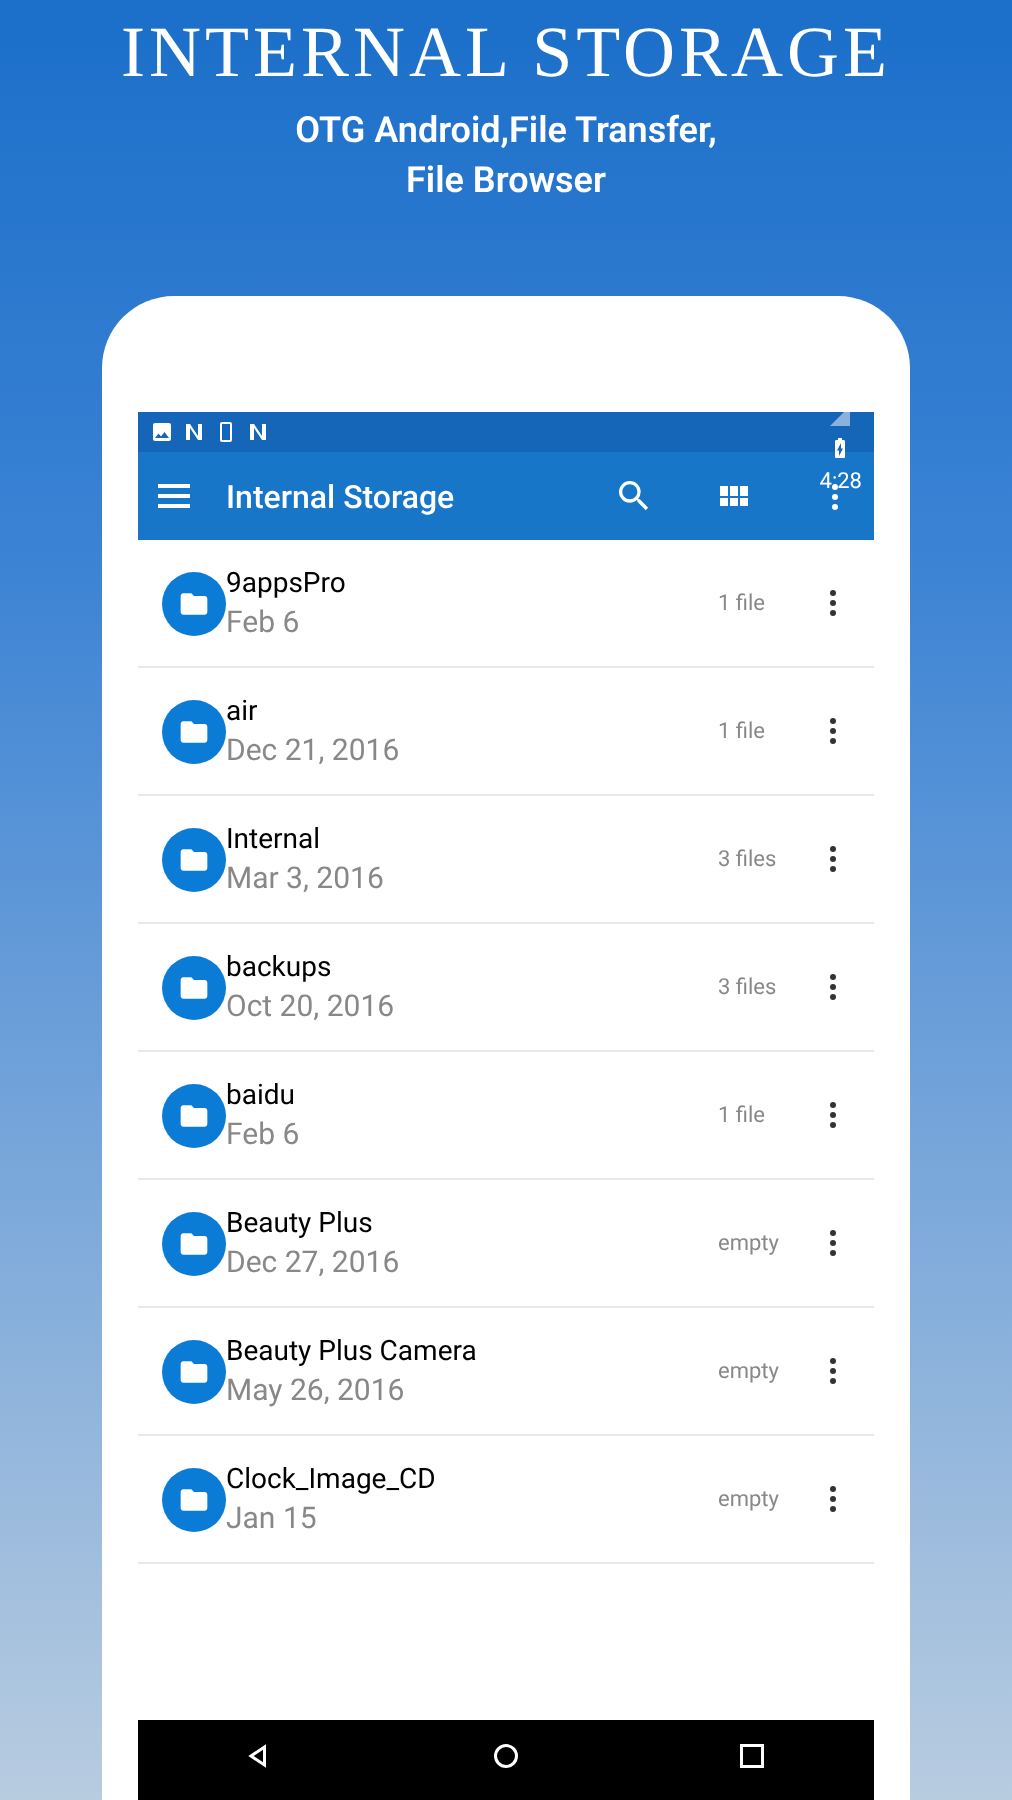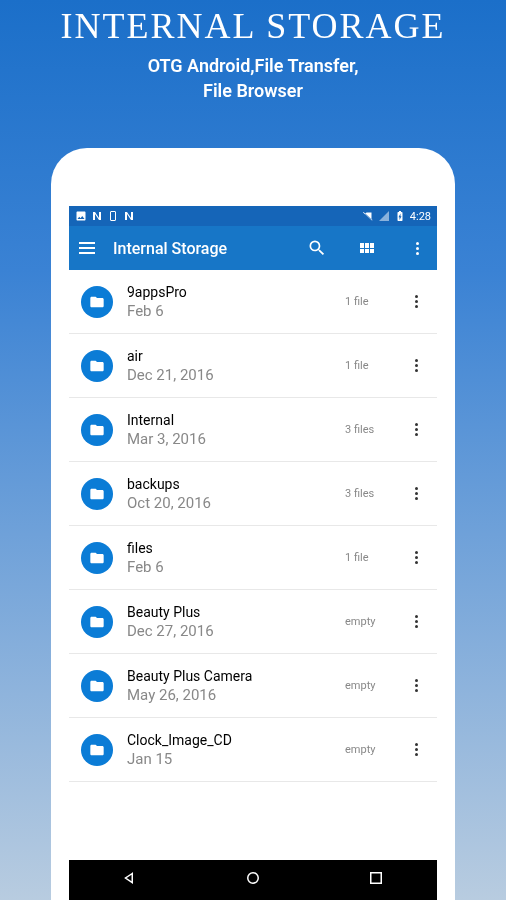--- a/index.html
+++ b/index.html
@@ -39,42 +39,42 @@
   height: 20px;
   background: #1565b8;
   color: white;
   display: flex;
   align-items: center;
   justify-content: space-between;
   padding: 0 6px;
   font-size: 11px;
 }
 .status-left { display: flex; gap: 4px; align-items: center; }
-.status-right { display: flex; gap: 4px; align-items: center; }
+.status-right { display: flex; gap: 4px; align-items: center; flex-direction: column; }
 .status-ic { width: 12px; height: 12px; display: inline-block; }
 
 .app-bar {
   height: 44px;
   background: #1776c7;
   color: white;
   display: flex;
   align-items: center;
   padding: 0 10px;
   gap: 18px;
 }
 .app-bar .title { font-size: 16px; font-weight: 500; flex: 1; }
 .app-bar .act { width: 20px; height: 20px; display: flex; align-items: center; justify-content: center; margin-left: 12px; }
 
 .list { position: absolute; top: 64px; left: 0; right: 0; bottom: 40px; overflow: hidden; }
 .row {
   display: flex;
   align-items: center;
   padding: 10px 12px 10px 12px;
   border-bottom: 1px solid #e8e8e8;
-  gap: 14px;
+  gap: 0;
   height: 64px;
 }
 .folder-ic {
   width: 32px; height: 32px; border-radius: 50%;
   background: #0b7cd6;
   display: flex; align-items: center; justify-content: center;
   flex-shrink: 0;
 }
 .info { flex: 1; min-width: 0; }
 .name { font-size: 14px; color: #000; white-space: nowrap; overflow: hidden; text-overflow: ellipsis; }
@@ -268,21 +268,21 @@
             </div>
     </div>
         </div>
         <div class="row">
     <div class="folder-ic">
       <svg viewBox="0 0 24 24" width="16" height="16" fill="white">
               <path d="M10 4H4c-1.1 0-2 .9-2 2v12c0 1.1.9 2 2 2h16c1.1 0 2-.9 2-2V8c0-1.1-.9-2-2-2h-8l-2-2z"></path>
             </svg>
     </div>
     <div class="info">
-      <div class="name">files</div>
+      <div class="name">baidu</div>
       <div class="date">Feb 6</div>
     </div>
     <div class="count">1 file</div>
     <div class="more">
       <div class="vdots">
               <span></span>
               <span></span>
               <span></span>
             </div>
     </div>

